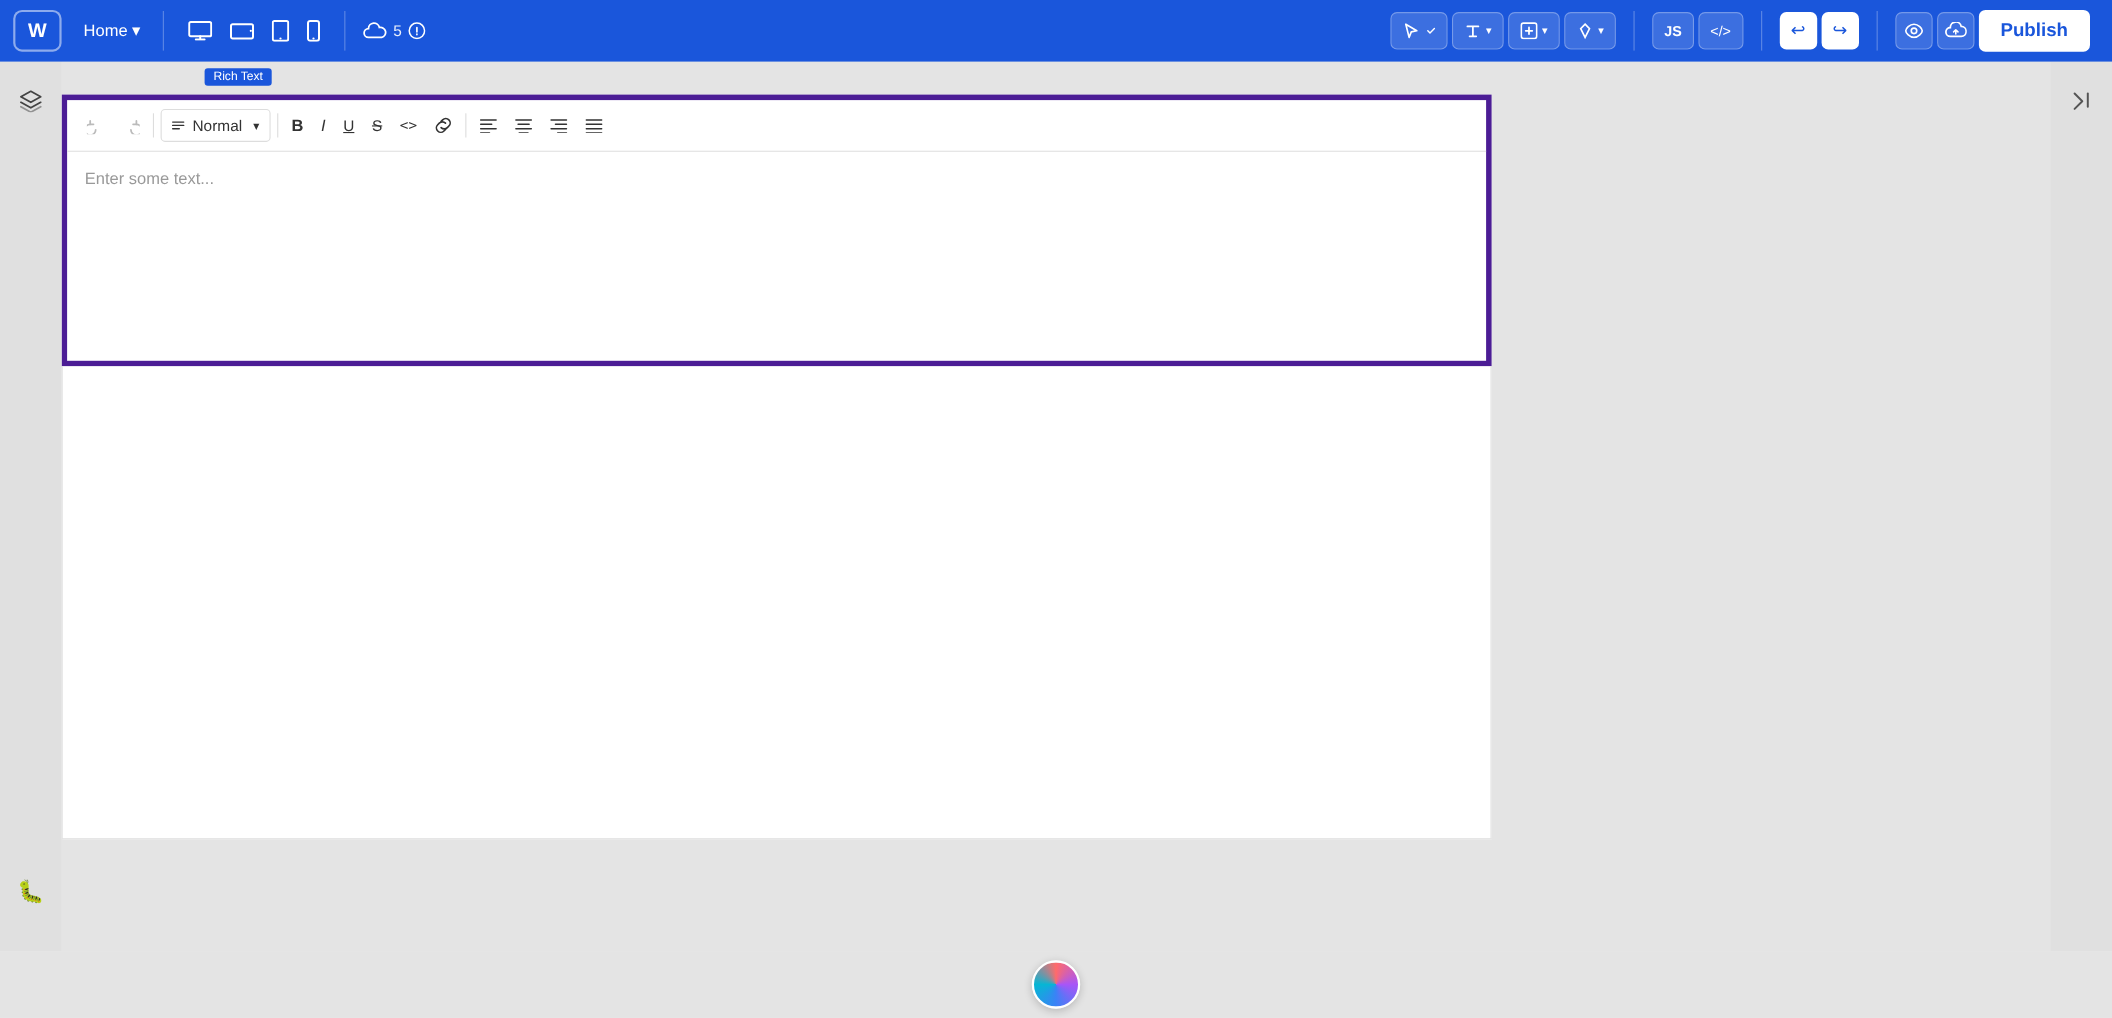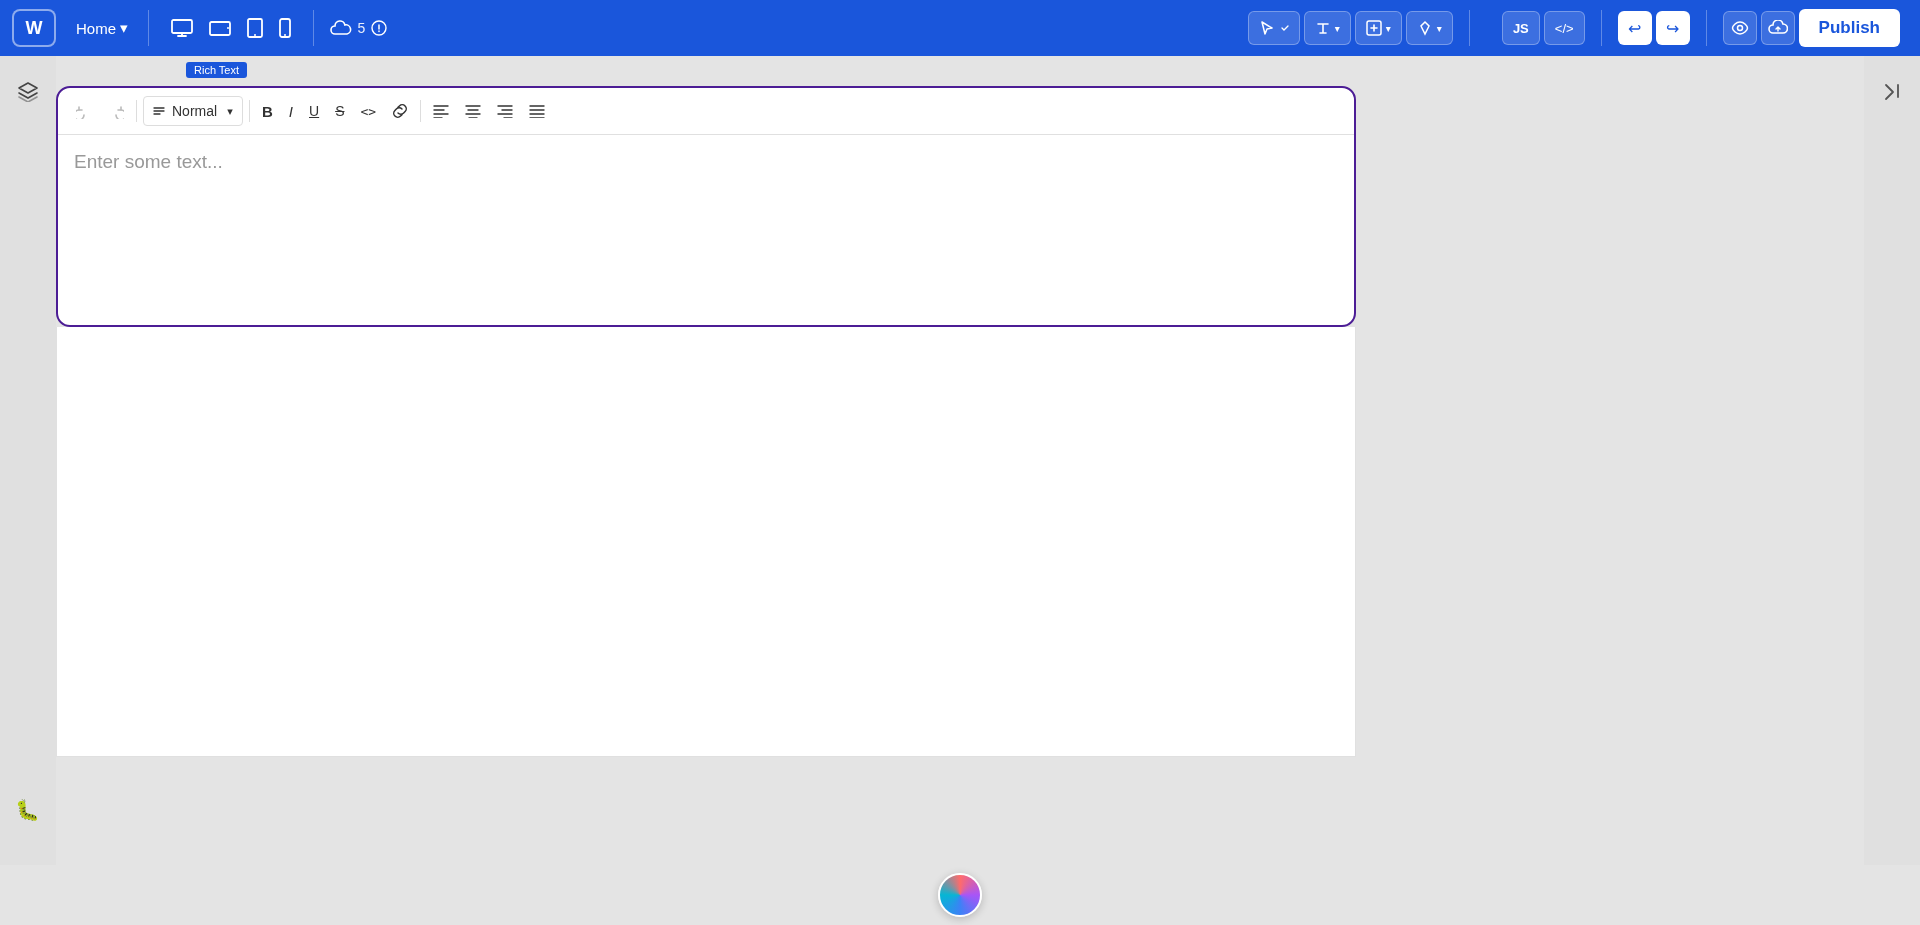--- a/index.html
+++ b/index.html
@@ -113,21 +113,20 @@
     .js-btn {
       background: rgba(255,255,255,0.15);
       border: 1px solid rgba(255,255,255,0.3);
       border-radius: 6px;
       color: white;
       font-size: 13px;
       font-weight: bold;
       padding: 5px 10px;
       cursor: pointer;
       height: 34px;
-      margin-left: 16px;
     }
 
     .nav-action-btn {
       background: white;
       border: none;
       border-radius: 6px;
       color: #1a56db;
       width: 34px;
       height: 34px;
       display: flex;
@@ -242,22 +241,22 @@
 
     
     .editor-wrapper {
       position: relative;
       margin-top: 30px;
       width: 1300px;
     }
 
     .editor-container {
       background: white;
-      border: 2px solid #4c1d95;
-      border-radius: 14px;
+      border: 5px solid #4c1d95;
+      border-radius: 0;
     }
 
     
     .editor-toolbar {
       display: flex;
       align-items: center;
       padding: 8px 12px;
       border-bottom: 1px solid #e0e0e0;
       gap: 4px;
     }
@@ -298,21 +297,21 @@
 
     .bold-btn { font-weight: bold; font-size: 15px; }
     .italic-btn { font-style: italic; font-size: 15px; }
     .underline-btn { text-decoration: underline; }
     .strikethrough-btn { text-decoration: line-through; }
 
     
     .editor-content {
       min-height: 190px;
       padding: 16px;
-      font-size: 19px;
+      font-size: 15px;
       color: #999;
       cursor: text;
     }
 
     
     .below-editor {
       background: white;
       border: 1px solid #e0e0e0;
       border-top: none;
       height: 430px;

